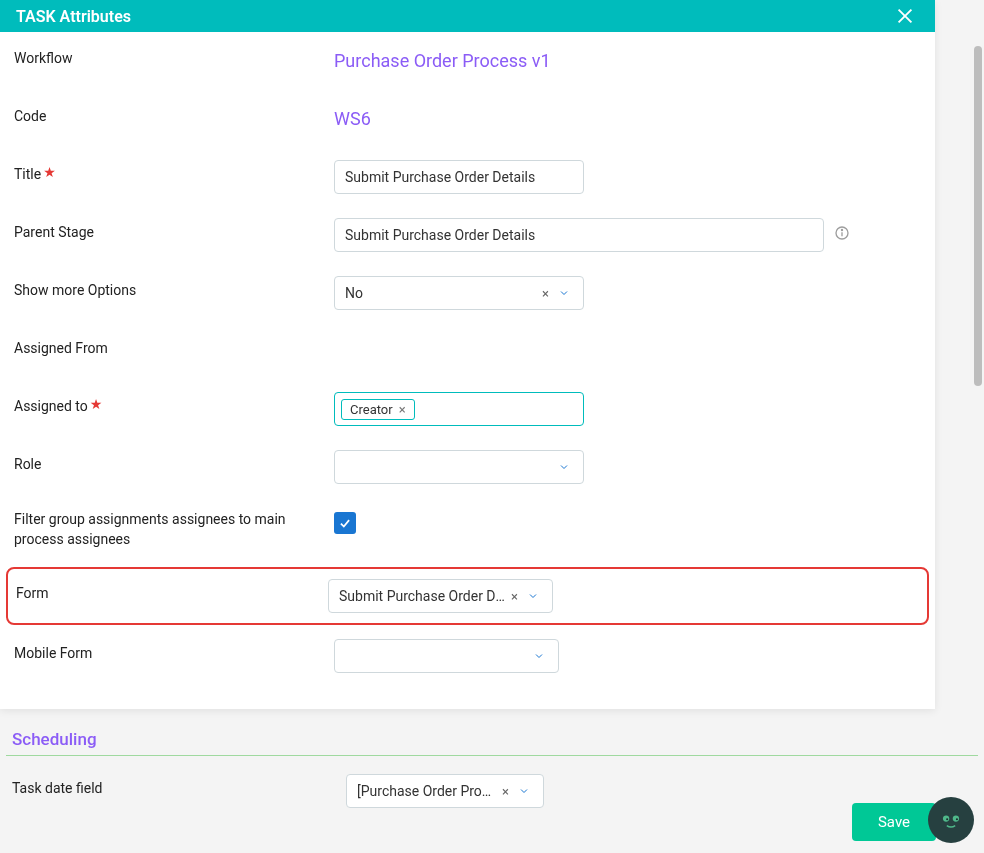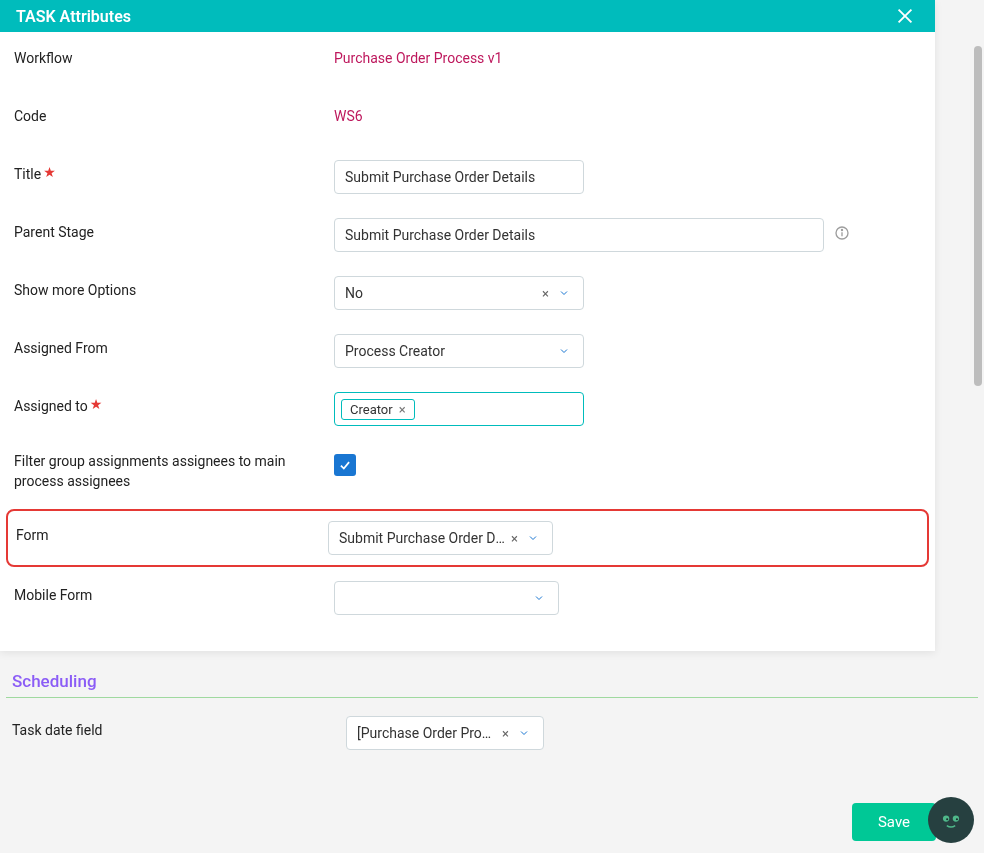--- a/index.html
+++ b/index.html
@@ -7,21 +7,21 @@
 .modal{background:#fff;width:935px;margin:0;box-shadow:0 2px 8px rgba(0,0,0,.08)}
 .header-bar{background:#00bcbc;color:#fff;height:32px;display:flex;align-items:center;justify-content:space-between;padding:0 16px}
 .header-title{font-size:16px;font-weight:600}
 .close-btn{cursor:pointer;width:28px;height:28px;display:flex;align-items:center;justify-content:center}
 .close-btn svg{width:22px;height:22px;stroke:#fff;stroke-width:2}
 .content{padding:12px 14px 20px 14px}
 .form-row{display:flex;align-items:flex-start;margin-bottom:14px;min-height:36px}
 .form-row.tall{margin-bottom:22px}
 .label-col{width:320px;padding-top:6px;font-size:14px;color:#222;display:flex;align-items:center}
 .req{color:#e53935;font-size:14px;margin-left:2px;position:relative;top:-2px}
-.value-static{font-size:14px;color:#be185d;padding-top:6px}
+.value-static{font-size:18px;color:#8b5cf6;padding-top:6px}
 .ctrl{border:1px solid #cfd8dc;border-radius:4px;height:34px;display:flex;align-items:center;padding:0 10px;font-size:14px;color:#333;background:#fff;position:relative}
 .ctrl.w250{width:250px}
 .ctrl.w490{width:490px}
 .ctrl.w198{width:198px}
 .ctrl.w225{width:225px}
 .ctrl.teal{border-color:#00bcbc}
 .ctrl .text{flex:1;white-space:nowrap;overflow:hidden;text-overflow:ellipsis}
 .ctrl .clear-x{color:#666;font-size:13px;padding:0 6px;cursor:pointer}
 .ctrl .chev{width:18px;height:18px;display:flex;align-items:center;justify-content:center}
 .ctrl .chev svg{width:12px;height:12px;stroke:#1976d2;stroke-width:2;fill:none}
@@ -101,43 +101,46 @@
         <span class="chev">
             <svg viewBox="0 0 24 24">
               <polyline points="6 9 12 15 18 9"></polyline>
             </svg>
           </span>
       </div>
     </div>
 
     <div class="form-row tall">
       <div class="label-col">Assigned From</div>
-      <div class="ctrl w250">
-        <span class="text">Process Creator</span>
-        <span class="chev">
-            <svg viewBox="0 0 24 24">
-              <polyline points="6 9 12 15 18 9"></polyline>
-            </svg>
-          </span>
-      </div>
     </div>
 
     <div class="form-row tall">
       <div class="label-col">
         <span>Assigned to</span>
           <span class="req">★</span>
       </div>
       <div class="ctrl w250 teal" style="padding:0 6px">
         <span class="chip">
           <span>Creator</span>
           <span class="chip-x">×</span>
         </span>
       </div>
     </div>
 
+    <div class="form-row tall">
+      <div class="label-col">Role</div>
+      <div class="ctrl w250">
+        <span class="text"></span>
+        <span class="chev">
+            <svg viewBox="0 0 24 24">
+              <polyline points="6 9 12 15 18 9"></polyline>
+            </svg>
+          </span>
+      </div>
+    </div>
 
     <div class="form-row tall">
       <div class="label-col two-line" style="padding-top:2px">Filter group assignments assignees to main process assignees</div>
       <div class="checkbox">
         <svg viewBox="0 0 24 24">
             <polyline points="5 13 10 18 19 7"></polyline>
           </svg>
       </div>
     </div>
 

